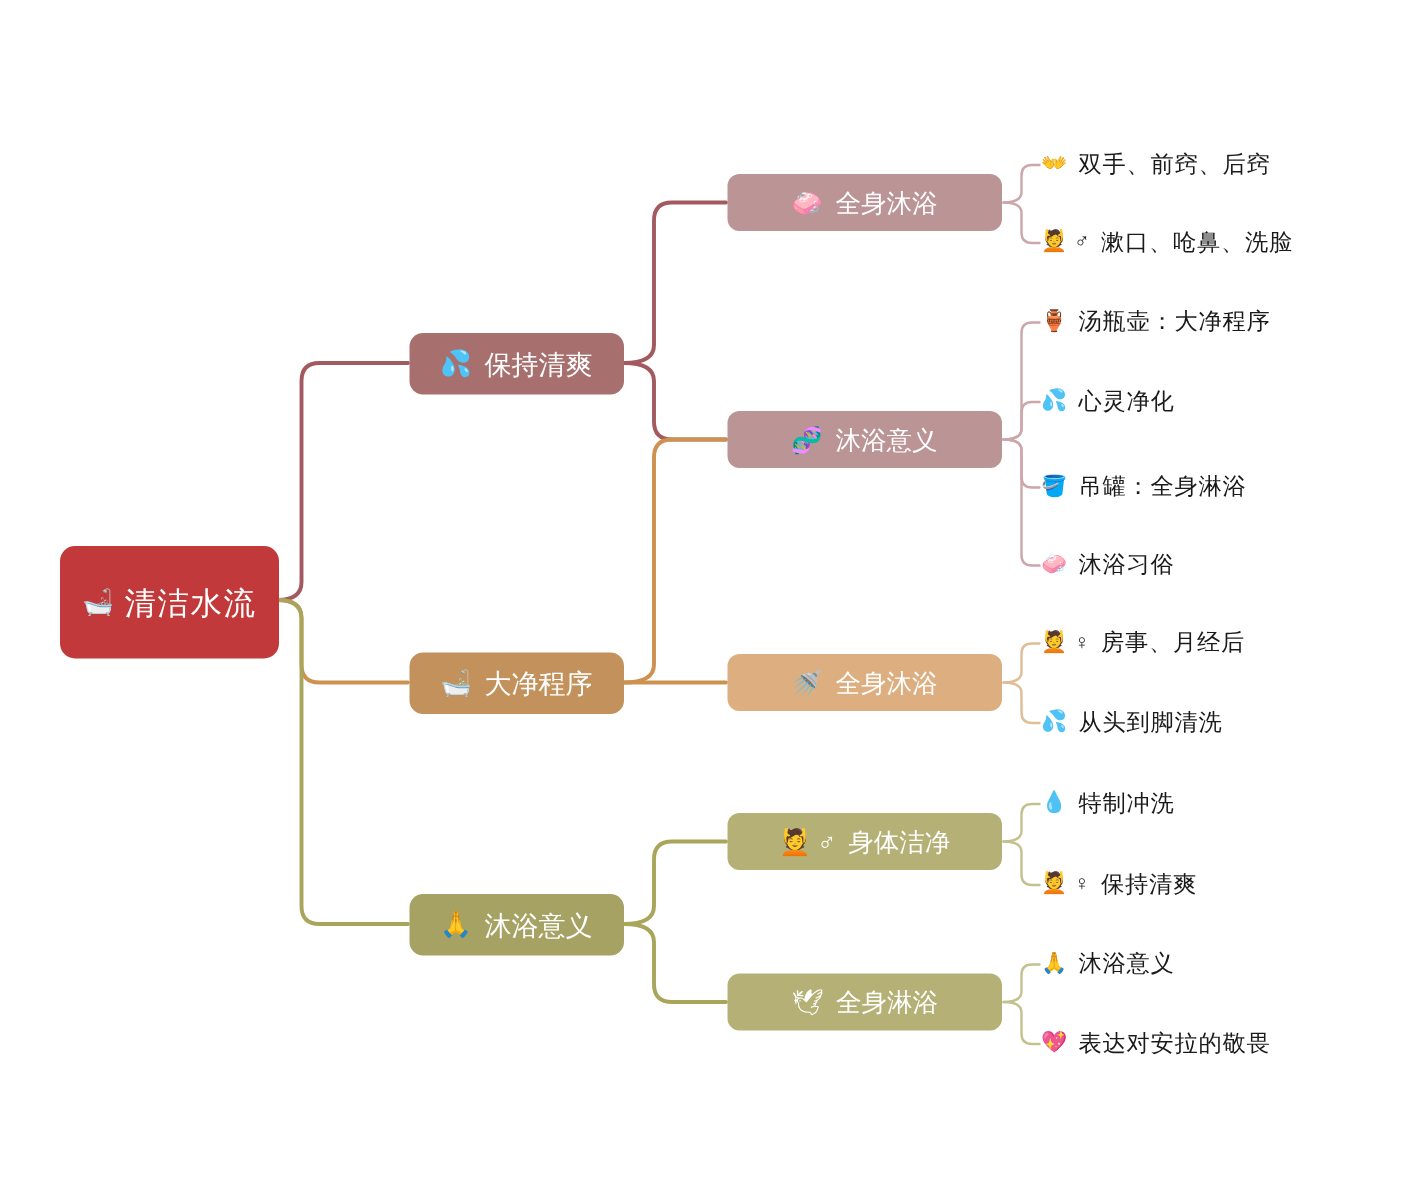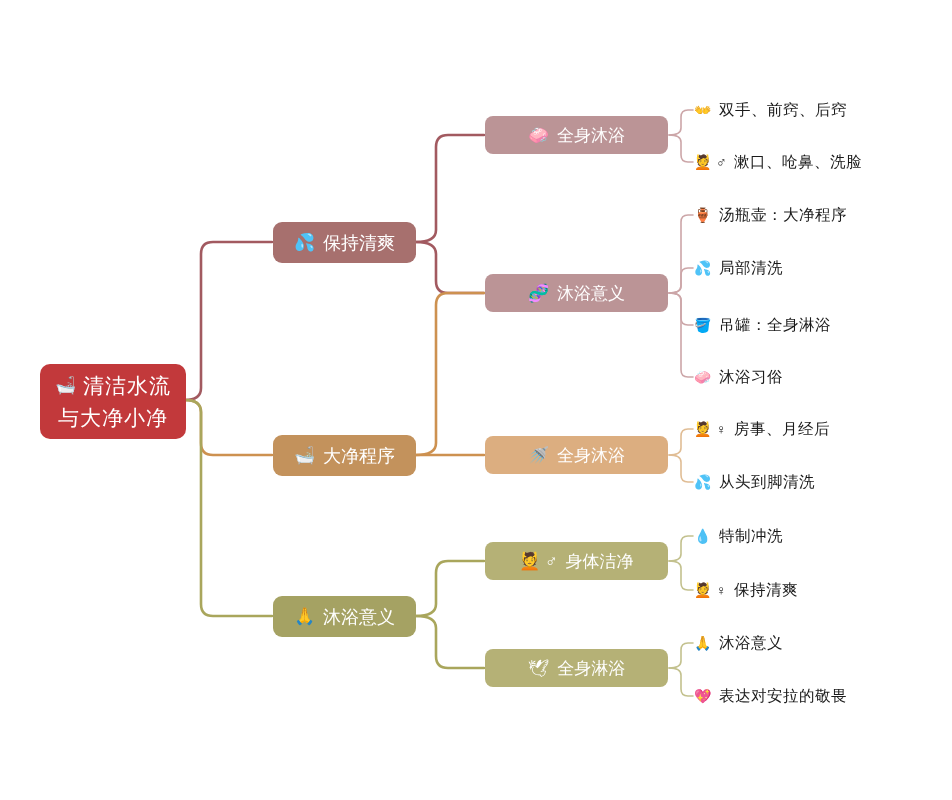--- a/index.html
+++ b/index.html
@@ -86,23 +86,20 @@
 
     <path class="leaf-line ln-l3" d="M 669 668 Q 681 668 681 661 L 681 650 Q 681 643 688 643 L 693 643"></path>
     <path class="leaf-line ln-l3" d="M 669 668 Q 681 668 681 675 L 681 689 Q 681 696 688 696 L 693 696"></path>
   </svg>
 
   <div class="node root">
     <div class="rline">
       <span class="nico">🛁</span>
       <span>清洁水流</span>
     </div>
-    <div class="rline">
-      <span>与大净小净</span>
-    </div>
   </div>
 
   <div class="node branch b1">
     <span class="nico">💦</span>
     <span>保持清爽</span>
   </div>
   <div class="node branch b2">
     <span class="nico">🛁</span>
     <span>大净程序</span>
   </div>
@@ -139,21 +136,21 @@
   <div class="leaf" style="top:162px">
     <span class="lico">💆 ♂</span>
     <span>漱口、呛鼻、洗脸</span>
   </div>
   <div class="leaf" style="top:215px">
     <span class="lico">🏺</span>
     <span>汤瓶壶：大净程序</span>
   </div>
   <div class="leaf" style="top:268px">
     <span class="lico">💦</span>
-    <span>局部清洗</span>
+    <span>心灵净化</span>
   </div>
   <div class="leaf" style="top:325px">
     <span class="lico">🪣</span>
     <span>吊罐：全身淋浴</span>
   </div>
   <div class="leaf" style="top:377px">
     <span class="lico">🧼</span>
     <span>沐浴习俗</span>
   </div>
   <div class="leaf" style="top:429px">

